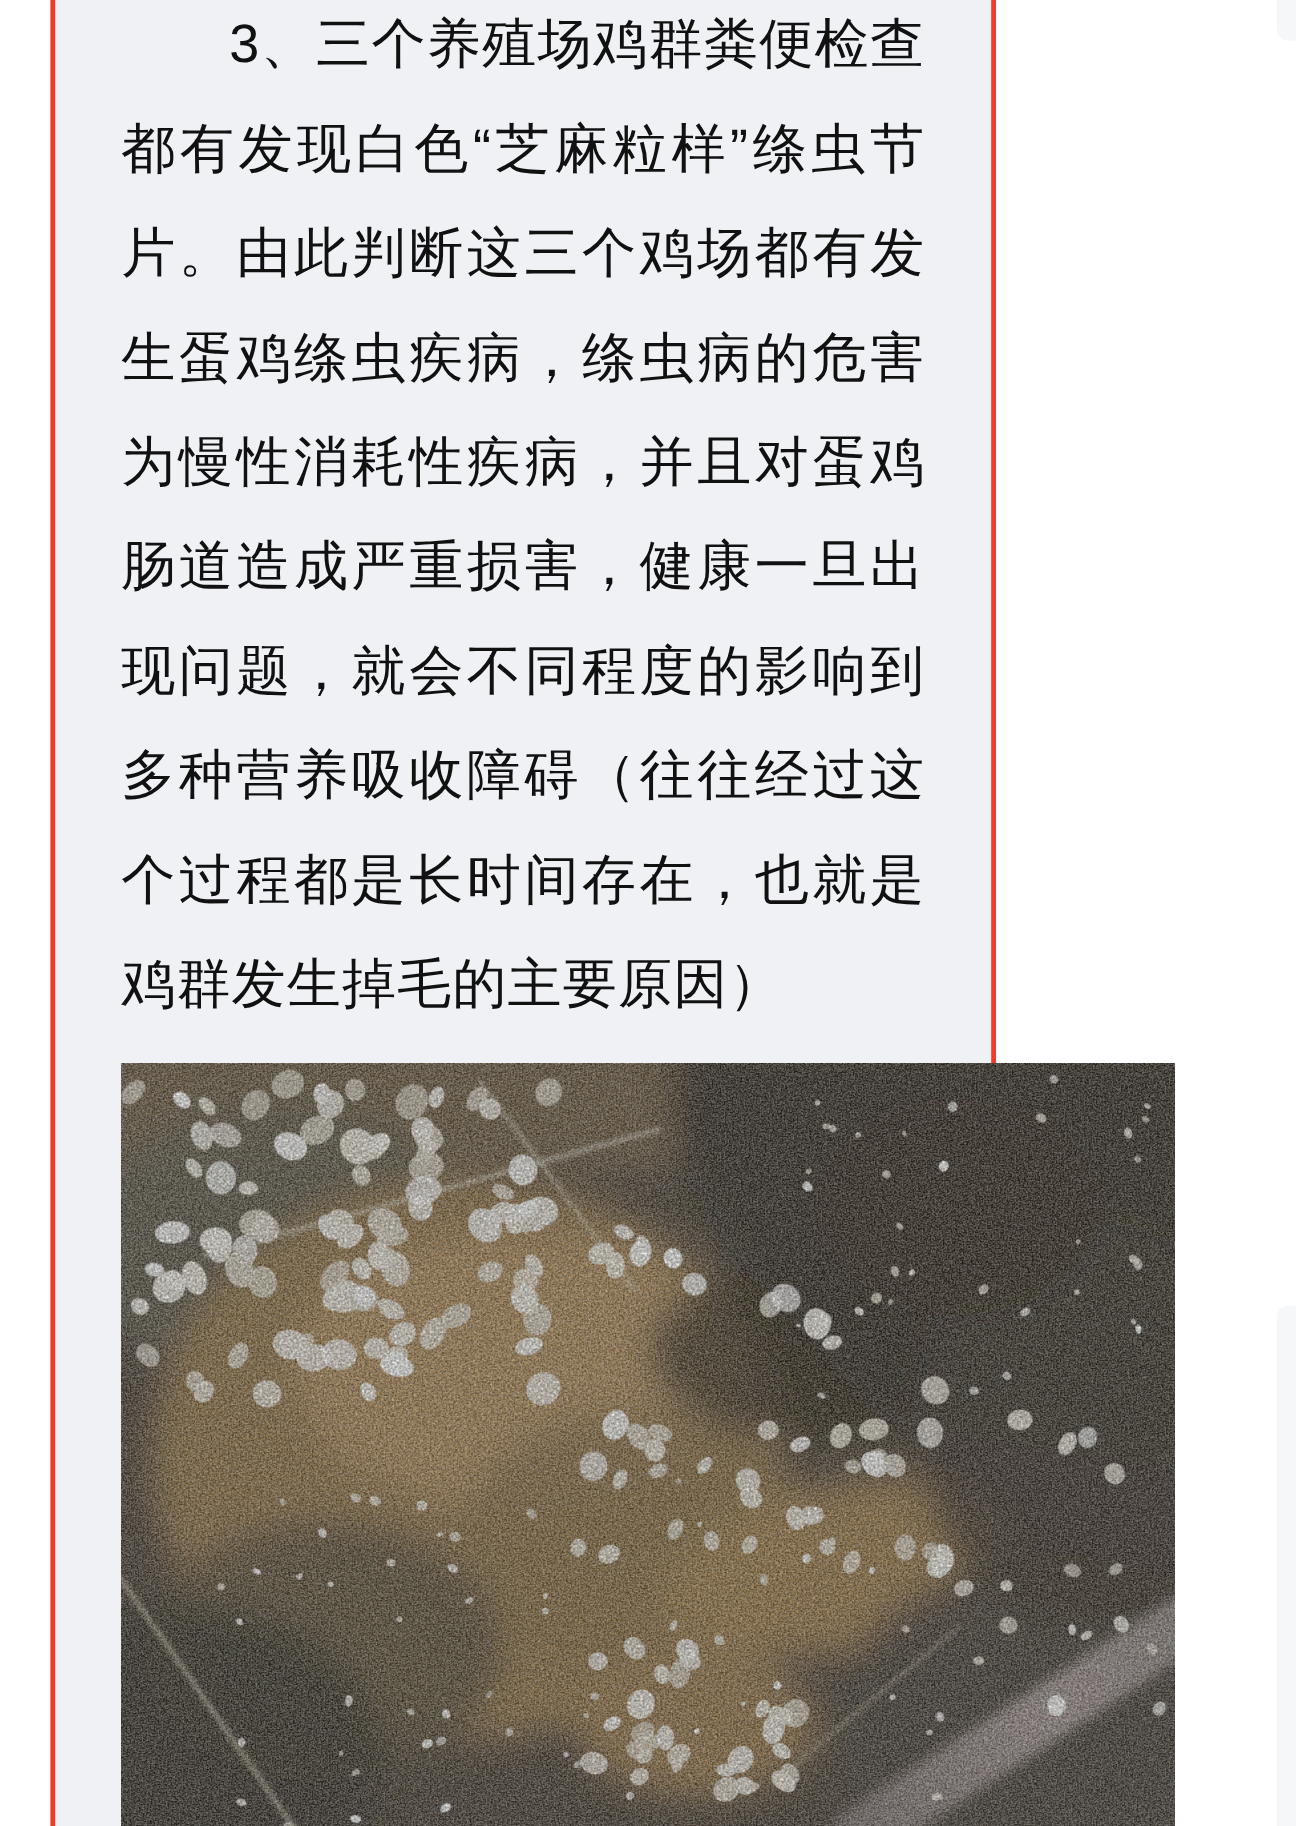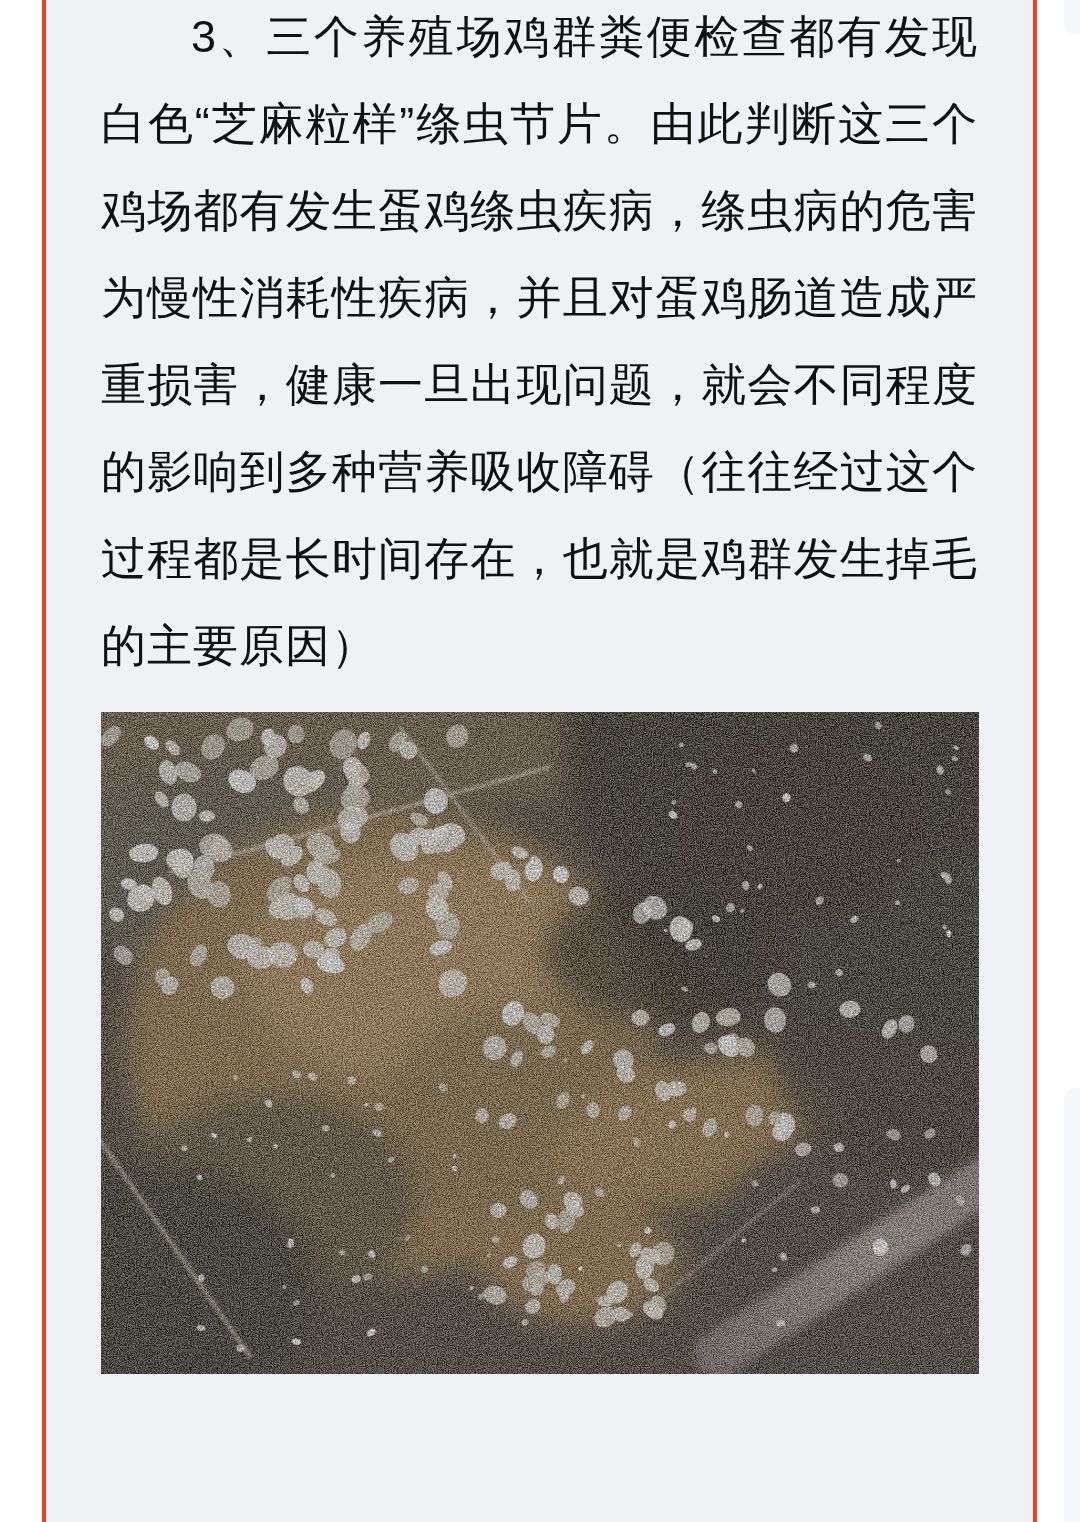--- a/index.html
+++ b/index.html
@@ -2,21 +2,21 @@
 <html style="--bg: #ffffff; --card: #eff1f5; --red: #f23c2a; --text: #111111; --btn-red: #d8503c; --btn-bg: #f5f6f8;"><head>
 <meta charset="utf-8">
 <style>
   html,body{margin:0;padding:0}
   body{
     width:1080px;height:1522px;overflow:hidden;position:relative;
     background:var(--bg,#ffffff);
     font-family:"Liberation Sans","DejaVu Sans",sans-serif;
   }
   .card{
-    position:absolute;left:42px;top:0;width:995px;height:1522px;box-sizing:border-box;
+    position:absolute;left:42px;top:0;width:788px;height:1522px;box-sizing:border-box;
     background:var(--card,#eff1f5);
     border-left:4px solid var(--red,#f23c2a);
     border-right:4px solid var(--red,#f23c2a);
   }
   .content{padding:0 55px}
   .para{
     margin:-7px 0 0 0;
     font-size:45px;line-height:87px;letter-spacing:1px;
     color:var(--text,#111111);
     text-align:justify;text-justify:inter-character;

